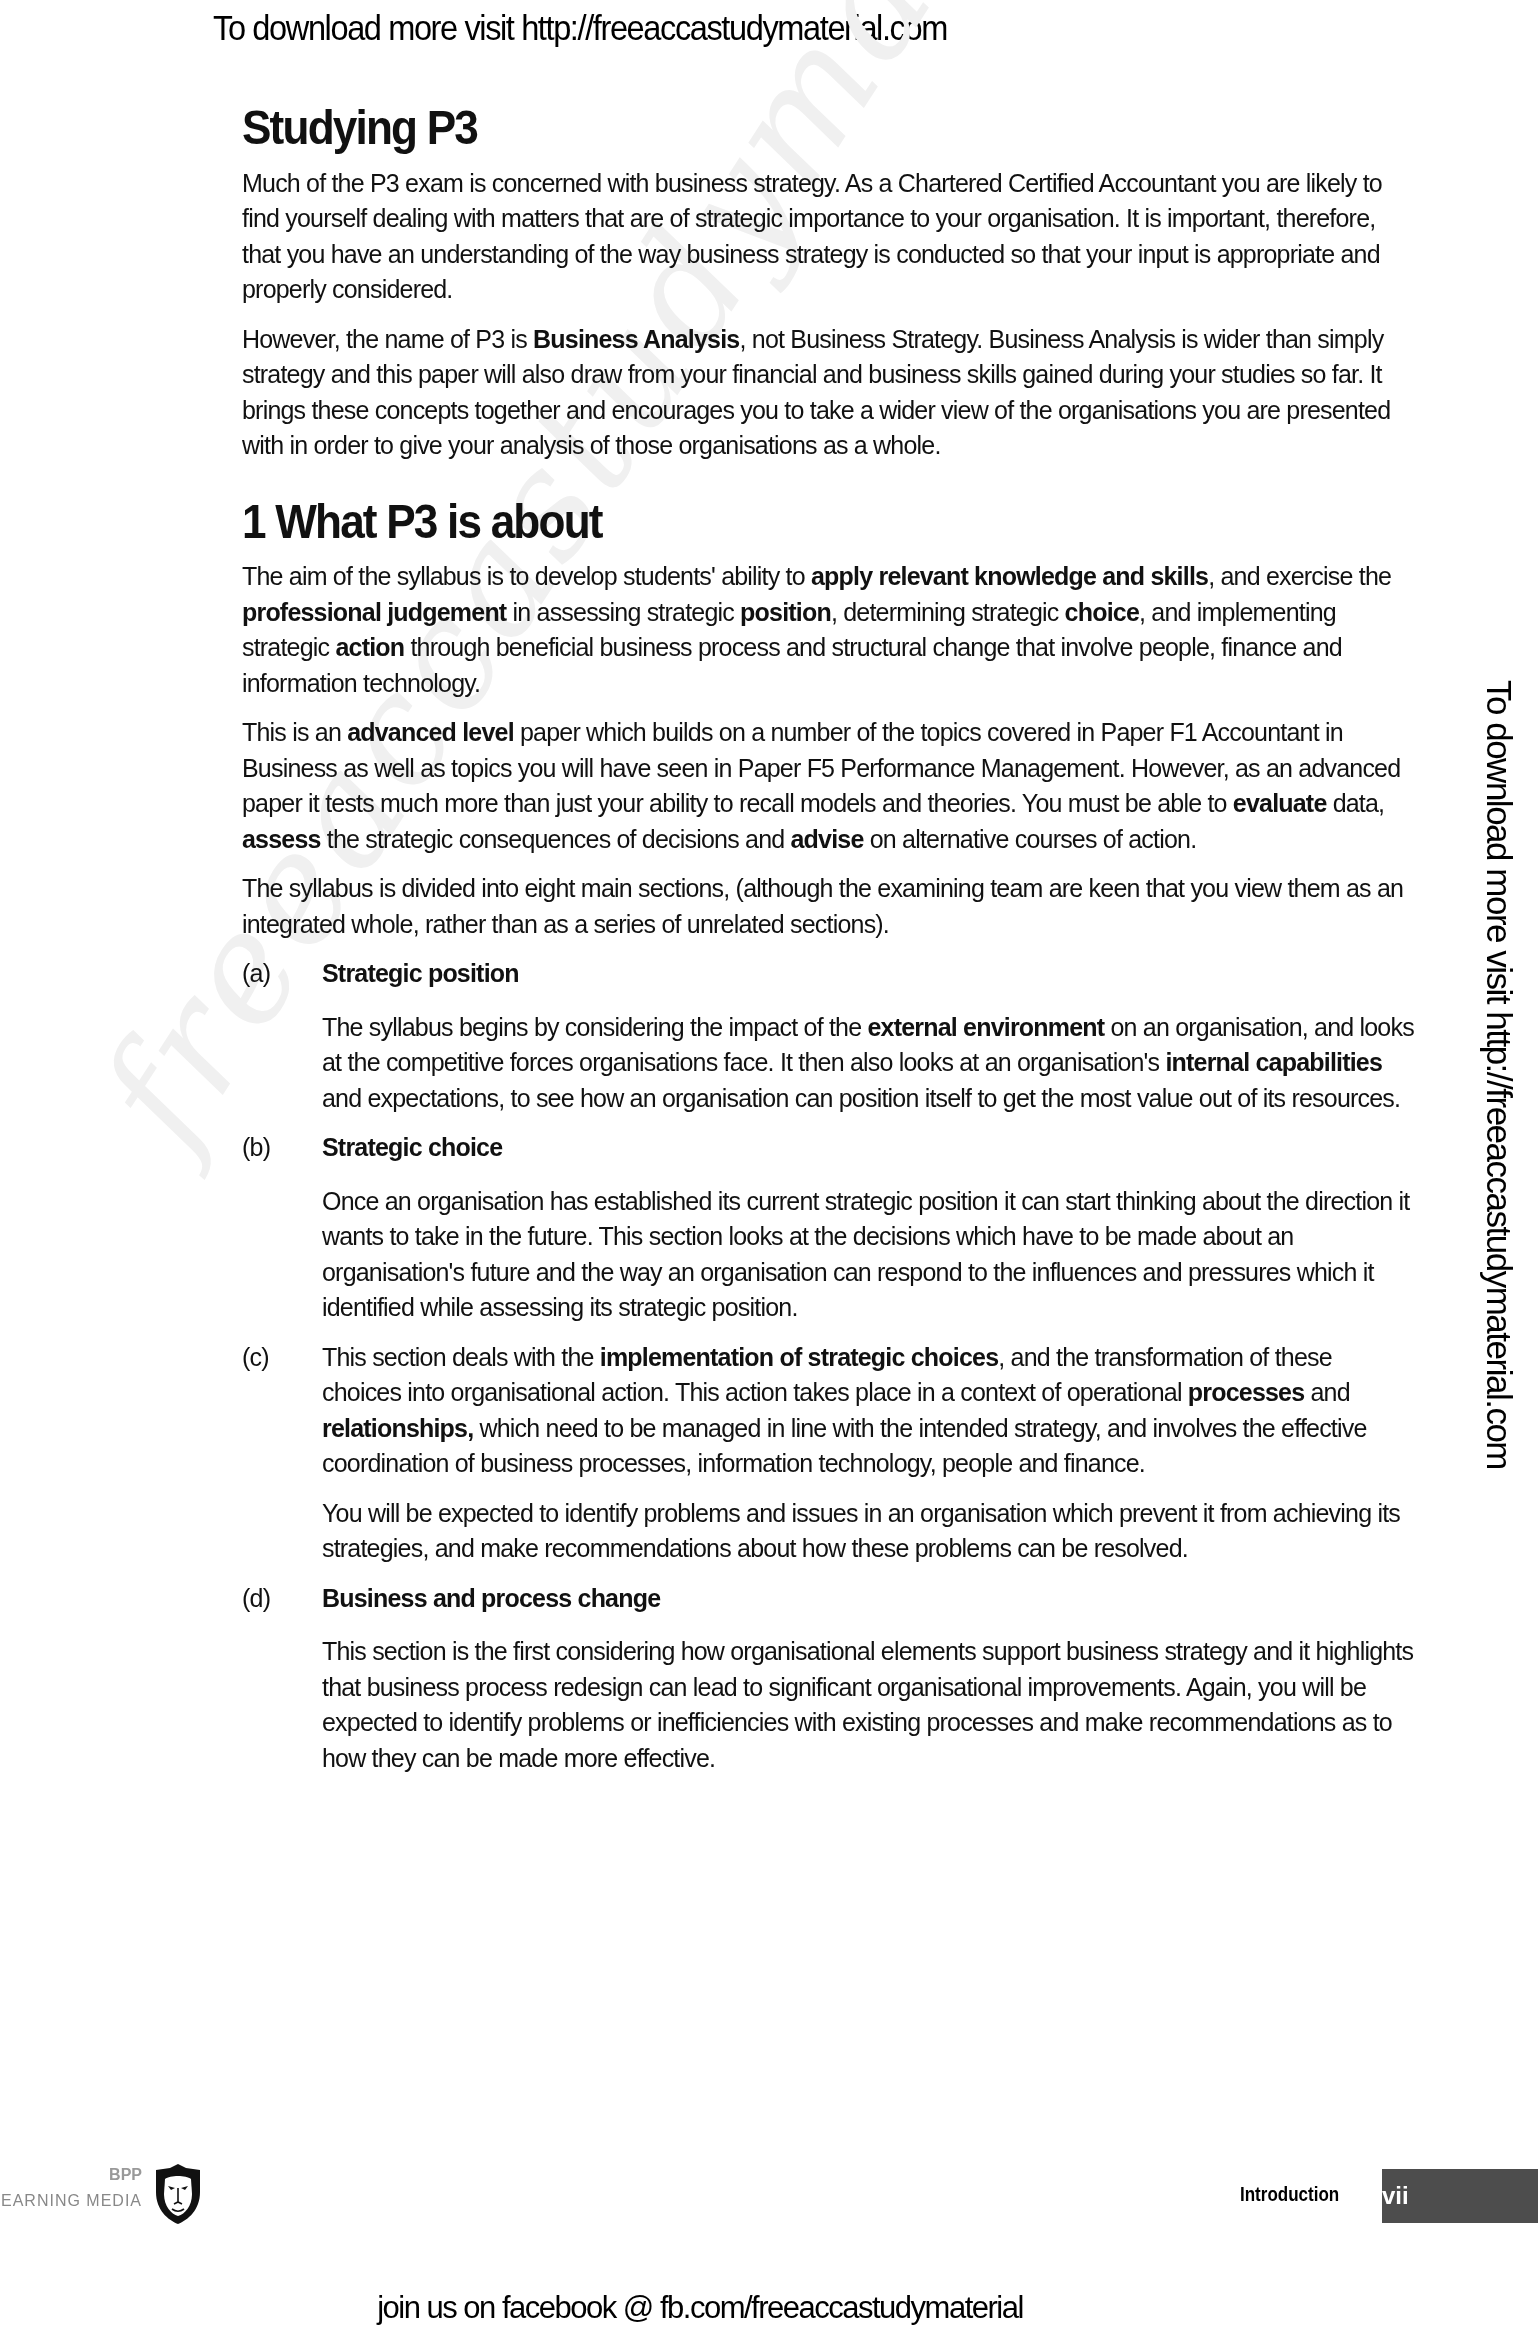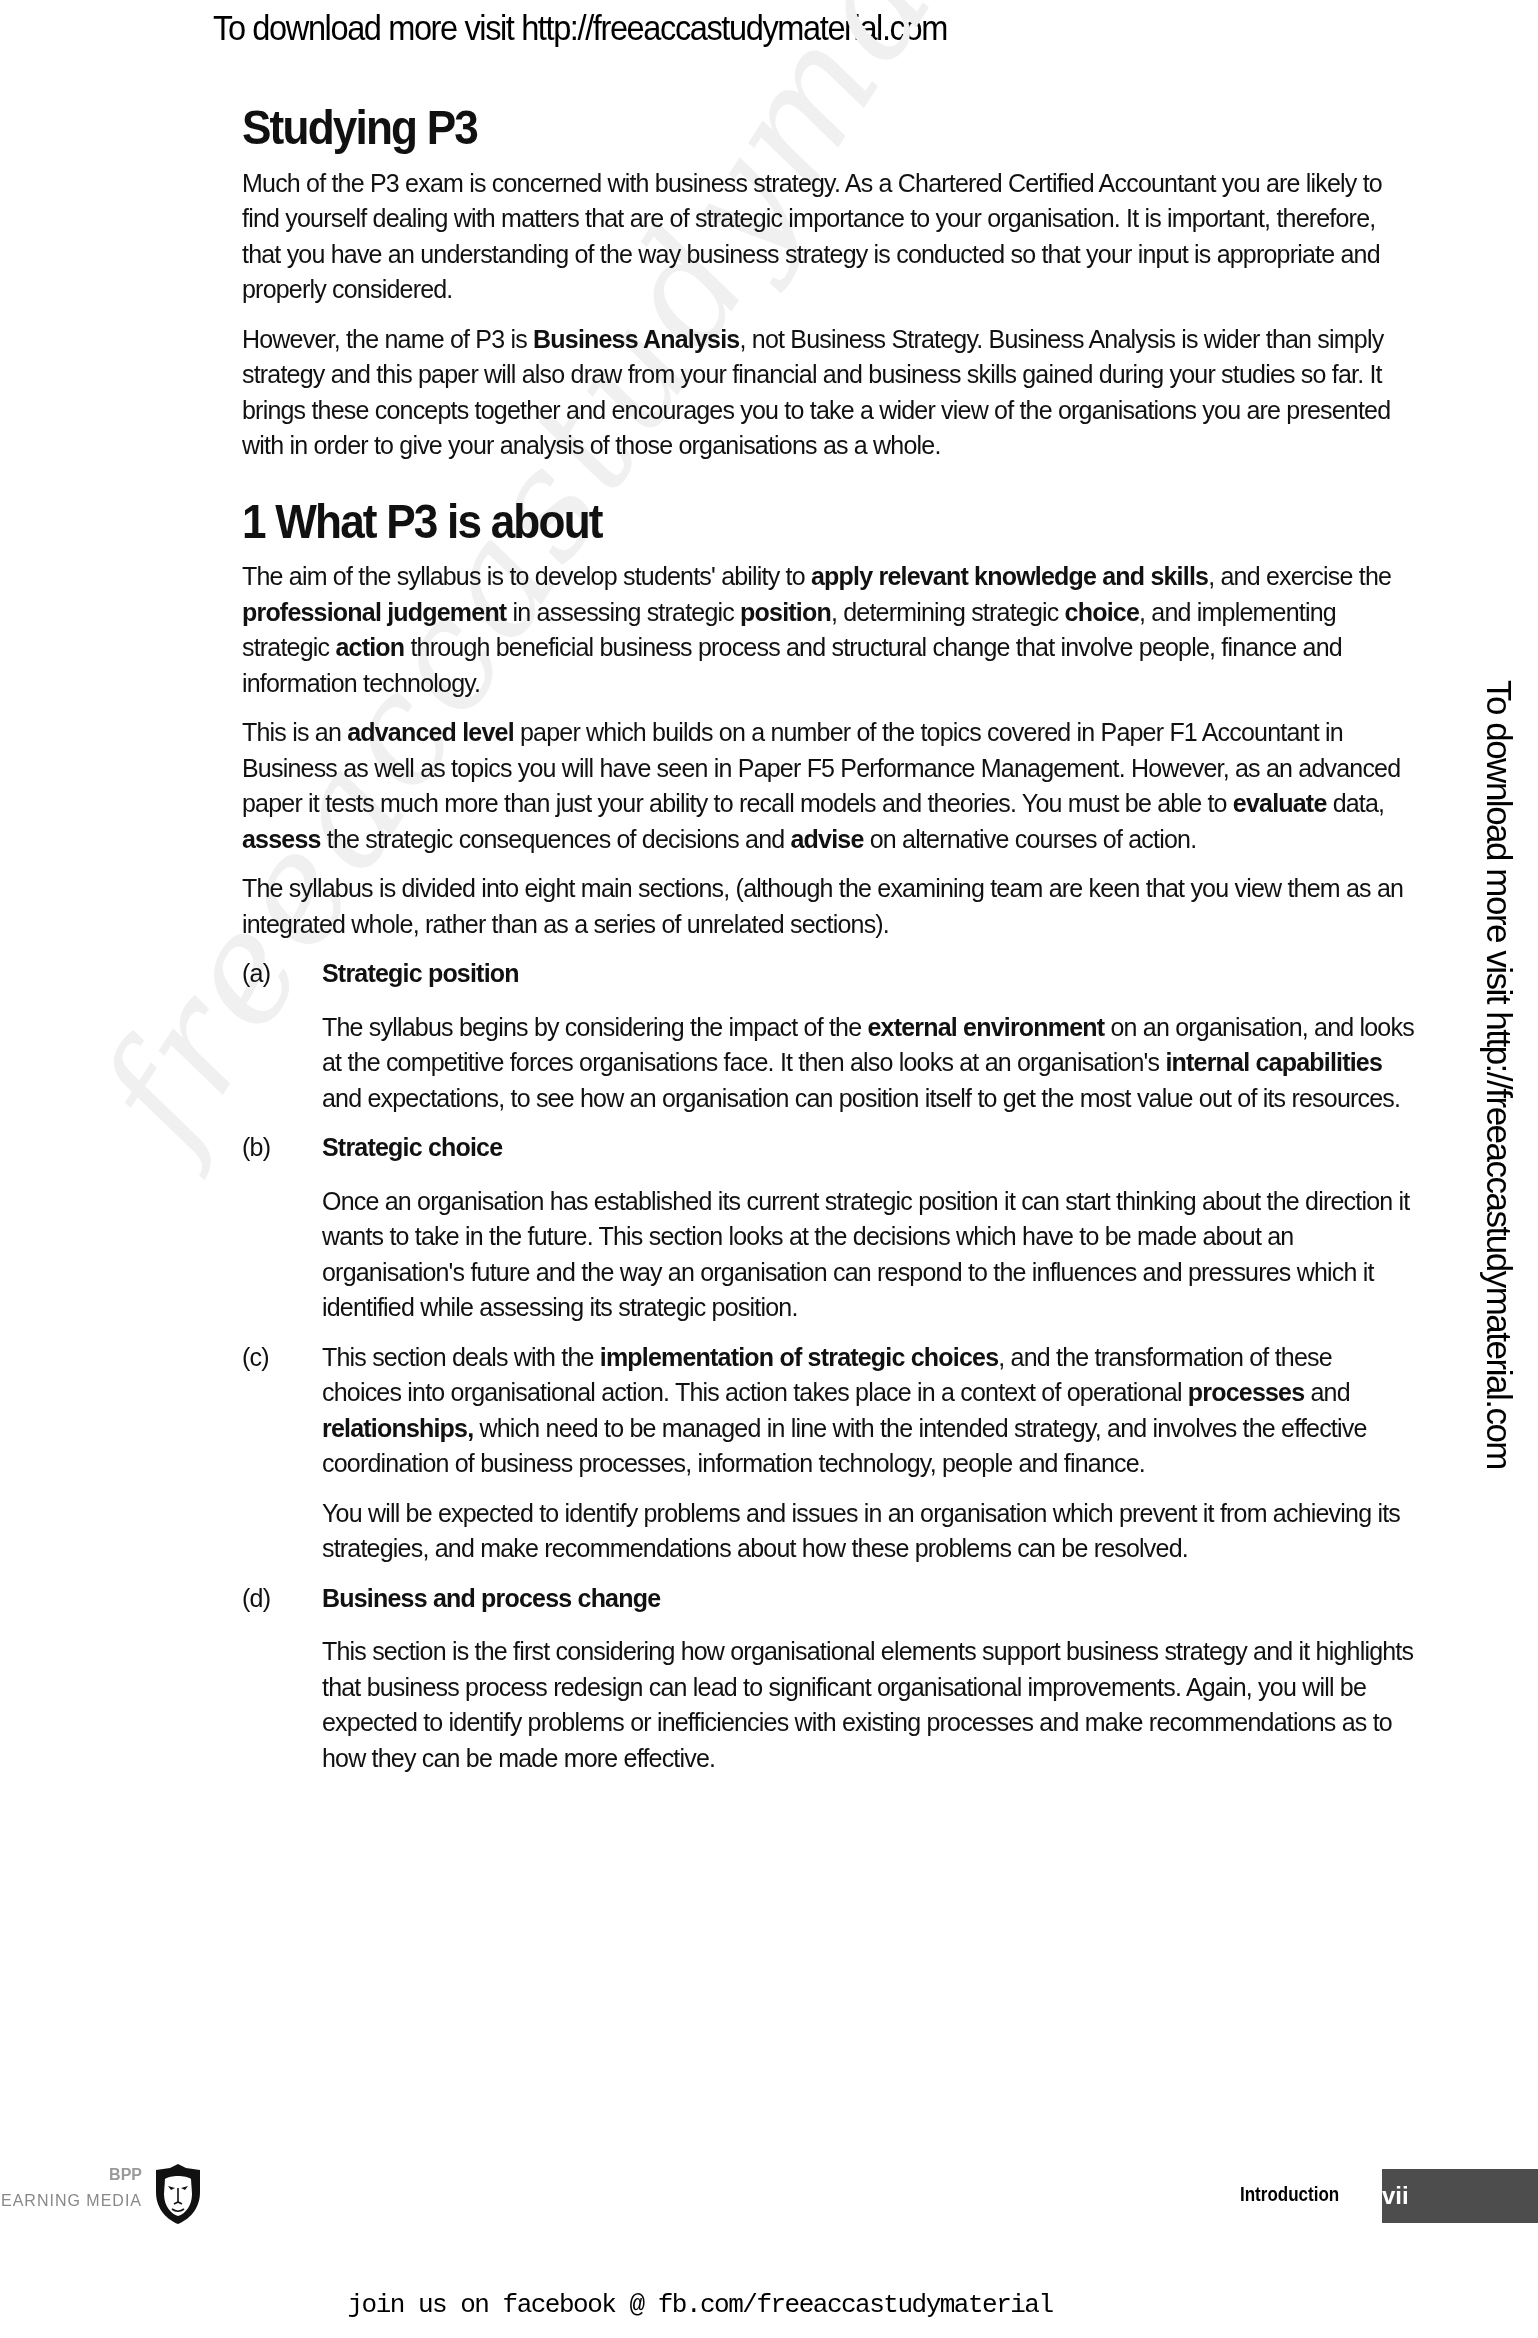--- a/index.html
+++ b/index.html
@@ -52,21 +52,21 @@
   .footer-section {
     position: absolute; left: 1240px; top: 2183px; font-weight: bold; font-size: 20px;
     color: #000; transform: scaleX(0.85); transform-origin: left;
   }
   .footer-page {
     position: absolute; left: 1382px; top: 2169px; width: 156px; height: 54px; background: #4d4d4d;
     color: #fff; font-weight: bold; font-size: 24px; line-height: 54px; box-sizing: border-box;
   }
   .bottom-banner {
     position: absolute; left: 0; top: 2290px; width: 1400px; text-align: center;
-    font-size: 26px; letter-spacing: -1.5px; color: #000; font-family: Liberation Mono, monospace;
+    font-size: 31px; letter-spacing: -1.5px; color: #000;
   }
 </style>
 </head>
 <body>
 
 <div class="top-banner">To download more visit http://freeaccastudymaterial.com</div>
 <div class="side-banner">To download more visit http://freeaccastudymaterial.com</div>
 <div class="watermark">freeaccastudymaterial.com</div>
 
 <div class="content">

